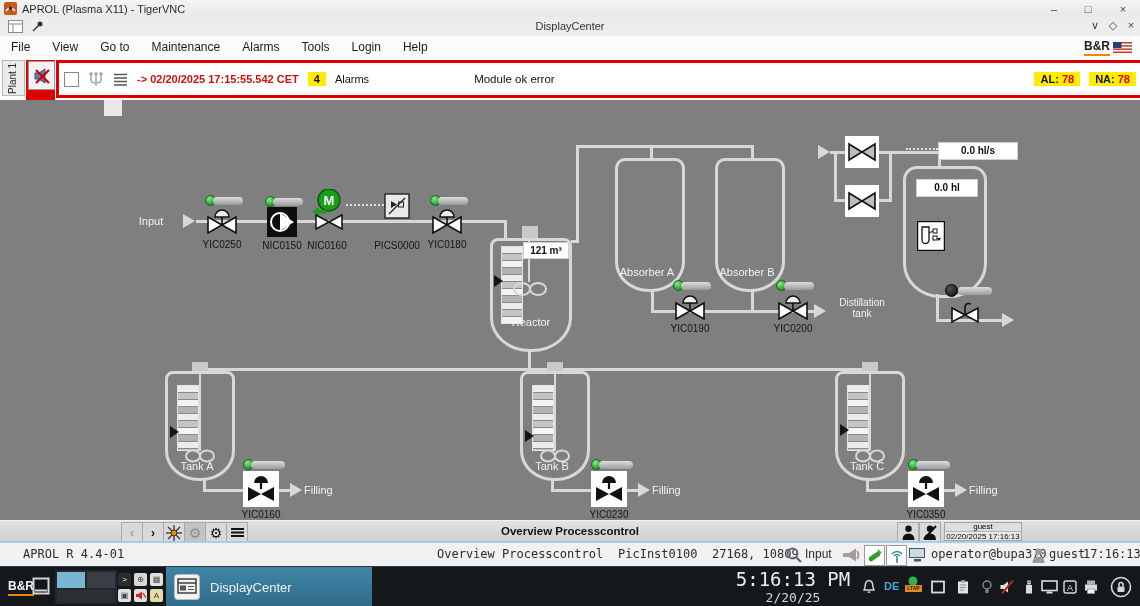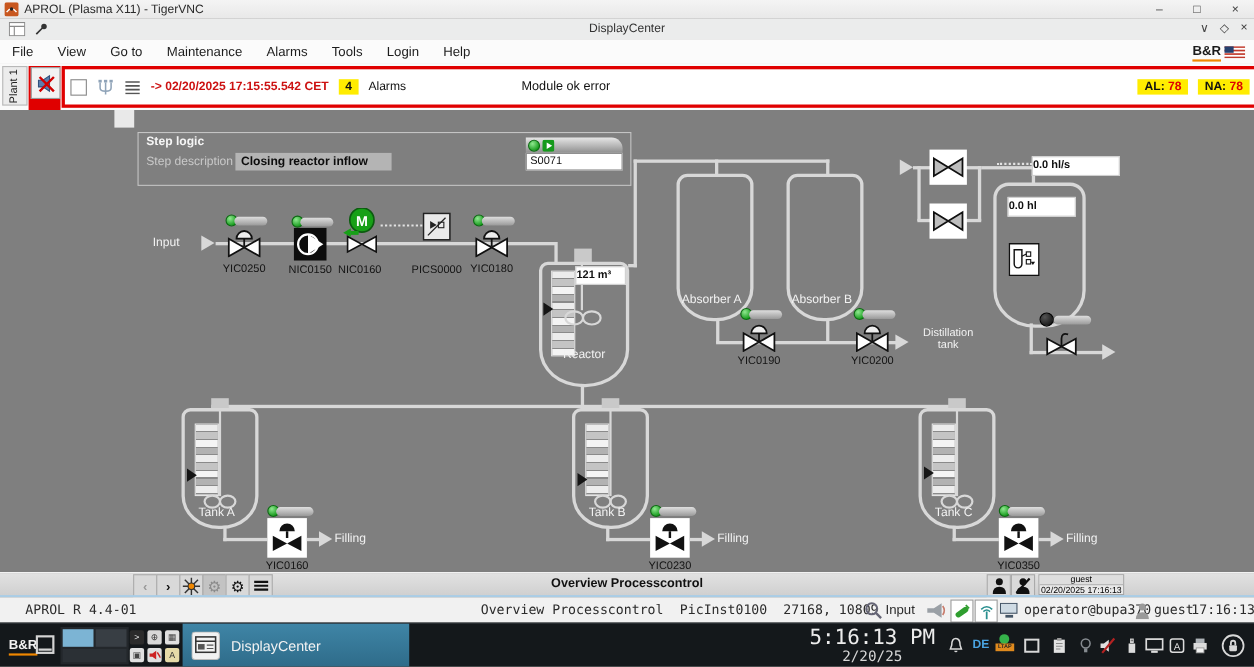--- a/index.html
+++ b/index.html
@@ -35,21 +35,21 @@
   .tank{position:absolute;border:3px solid #d8d8d8;background:#7f7f7f}
   .stub{position:absolute;background:#c9c9c9}
   .gauge{position:absolute;width:20px;border:1px solid #e4e4e4;
     background:repeating-linear-gradient(to bottom,#ececec 0 6px,#8a8a8a 6px 7px,#c4c4c4 7px 13px,
       #8a8a8a 13px 14px,#f4f4f4 14px 20px,#8a8a8a 20px 21px,#b2b2b2 21px 27px,#8a8a8a 27px 28px)}
   .marker{position:absolute;width:0;height:0;border-top:6px solid transparent;
     border-bottom:6px solid transparent;border-left:9px solid #151515}
   .wlabel{position:absolute;color:#f2f2f2;font-size:11px;text-align:center}
   .vlabel{position:absolute;color:#141414;font-size:10px;text-align:center}
   .valuebox{position:absolute;background:#fff;color:#111;font-size:10px;font-weight:bold;
-    text-align:left;line-height:15px;border:1px solid #cfcfcf}
+    text-align:center;line-height:15px;border:1px solid #cfcfcf}
   .led{position:absolute;width:11px;height:11px;border-radius:50%;border:1px solid #0a6b10;box-sizing:border-box;
     background:radial-gradient(circle at 35% 30%,#8fe88f,#169a1c 75%)}
   .led-dark{background:radial-gradient(circle at 35% 30%,#555,#1a1a1a 75%);border-color:#000}
   .statuspill{position:absolute;height:8px;border-radius:4px;background:linear-gradient(#dedede,#9a9a9a)}
   .vbox{position:absolute;width:36px;height:36px;background:#fff;display:flex;align-items:center;justify-content:center}
   .vbox-sm{position:absolute;width:34px;height:32px;background:#fff;display:flex;align-items:center;justify-content:center}
   
   #navbar{left:0;top:520px;width:1140px;height:21px;background:linear-gradient(#e2e2e2,#cfcfcf);border-top:1px solid #f2f2f2}
   .navbtn{position:absolute;top:1px;width:20px;height:19px;border:1px solid #aaa;background:#d9d9d9;
     display:flex;align-items:center;justify-content:center;font-size:12px}
@@ -152,33 +152,20 @@
     <span style="color:#111">Alarms</span>
     <span style="margin-left:96px;color:#111;font-size:11.5px">Module ok error</span>
     <span class="yellow-badge" style="margin-left:auto"><span>AL:</span> <span class="red-val">78</span></span>
     <span class="yellow-badge"><span>NA:</span> <span class="red-val">78</span></span>
   </div>
 </div>
 
 <div class="abs" id="main">
   <div class="abs" style="left:104px;top:0;width:18px;height:16px;background:#e9e9e9"></div>
 
-  <div class="abs" style="left:125px;top:20px;width:447px;height:47px;border:1px solid #c4c4c4">
-    <div class="abs" style="left:7px;top:2px;color:#f5f5f5;font-weight:bold;font-size:11px">Step logic</div>
-    <div class="abs" style="left:7px;top:20px;color:#c9c9c9;font-size:11px">Step description</div>
-    <div class="abs" style="left:88px;top:18px;width:137px;height:16px;background:#b4b4b4;color:#0d0d0d;font-size:11px;font-weight:bold;line-height:16px;padding-left:5px">Closing reactor inflow</div>
-    <div class="abs" style="left:352px;top:4px;width:88px;height:14px;background:linear-gradient(#e6e6e6,#8f8f8f);border-radius:0 10px 0 0">
-      <span class="led" style="left:2px;top:1.5px"></span>
-      <svg class="abs" style="left:15px;top:1.5px" width="11" height="11">
-          <rect width="11" height="11" rx="2" fill="#169a1c"></rect>
-          <path d="M4,2.5 L9,5.5 L4,8.5 Z" fill="#fff"></path>
-        </svg>
-    </div>
-    <div class="abs" style="left:352px;top:18px;width:88px;height:16px;background:#fff;border:1px solid #8f8f8f;box-sizing:border-box;font-size:10px;color:#111;line-height:14px;padding-left:3px">S0071</div>
-  </div>
 
   <div class="wlabel" style="left:131px;top:115px;width:40px">Input</div>
   <div class="arrow-r" style="left:183px;top:114px"></div>
   <div class="pipe" style="left:196px;top:120px;width:310px;height:3px"></div>
   <div class="pipe" style="left:504px;top:120px;width:3px;height:22px"></div>
 
   <span class="led" style="left:205px;top:95px"></span>
   <div class="statuspill" style="left:213px;top:97px;width:30px"></div>
   <svg class="abs" style="left:206px;top:106px" width="32" height="28">
       <path d="M9,11 A7,7 0 0 1 23,11 Z" fill="#ededed" stroke="#111" stroke-width="1.6"></path>

